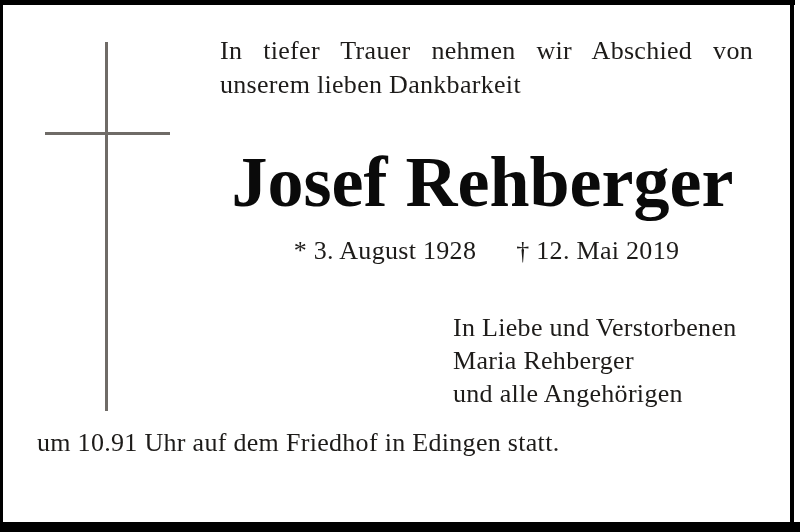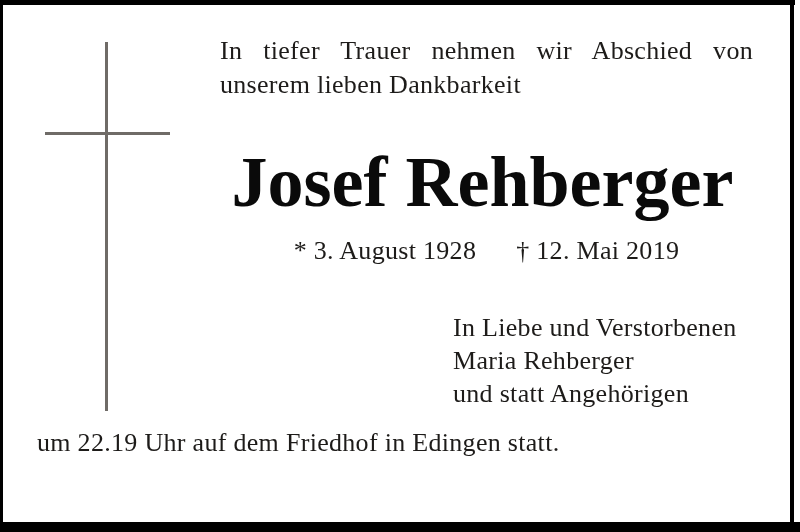--- a/index.html
+++ b/index.html
@@ -93,20 +93,20 @@
   <div class="deceased-name" style="color: rgb(10, 10, 10);">Josef Rehberger</div>
 
   <div class="txt dates">
     <span>* 3. August 1928</span>
     <span>† 12. Mai 2019</span>
   </div>
 
   <div class="txt family">
     <div>In Liebe und Verstorbenen</div>
     <div>Maria Rehberger</div>
-    <div>und statt Angehörigen</div>
+    <div>und alle Angehörigen</div>
   </div>
 
   <div class="txt funeral">
-    <div>um 22.19 Uhr auf dem Friedhof in Edingen statt.</div>
+    <div>um 10.91 Uhr auf dem Friedhof in Edingen statt.</div>
   </div>
 
 </div>
 
 </body></html>

